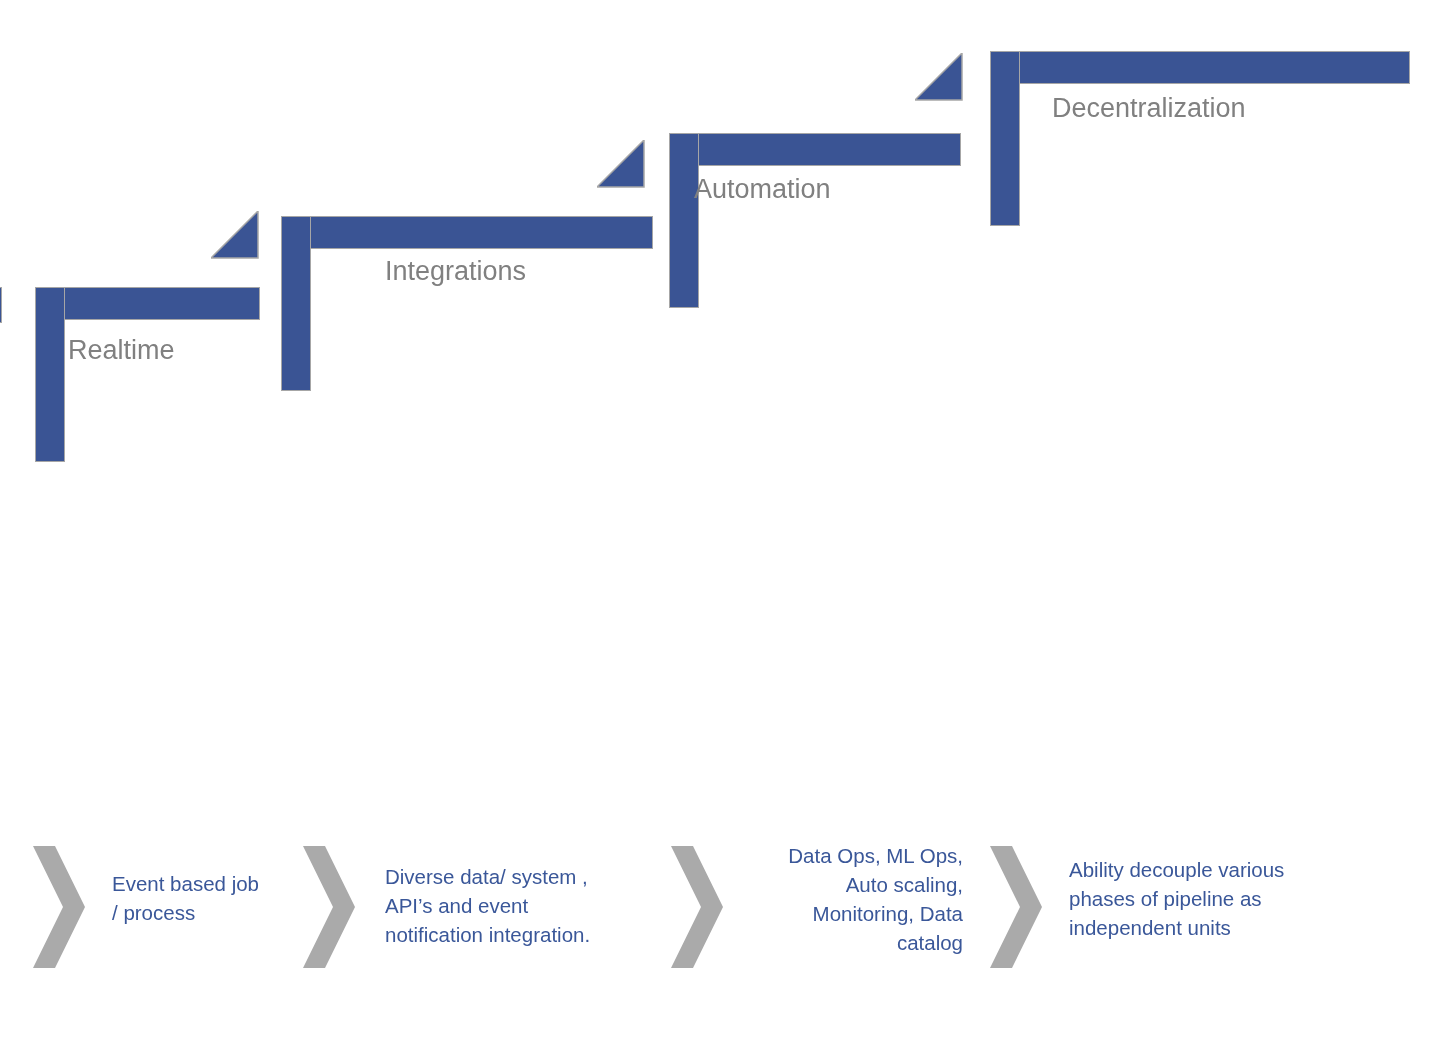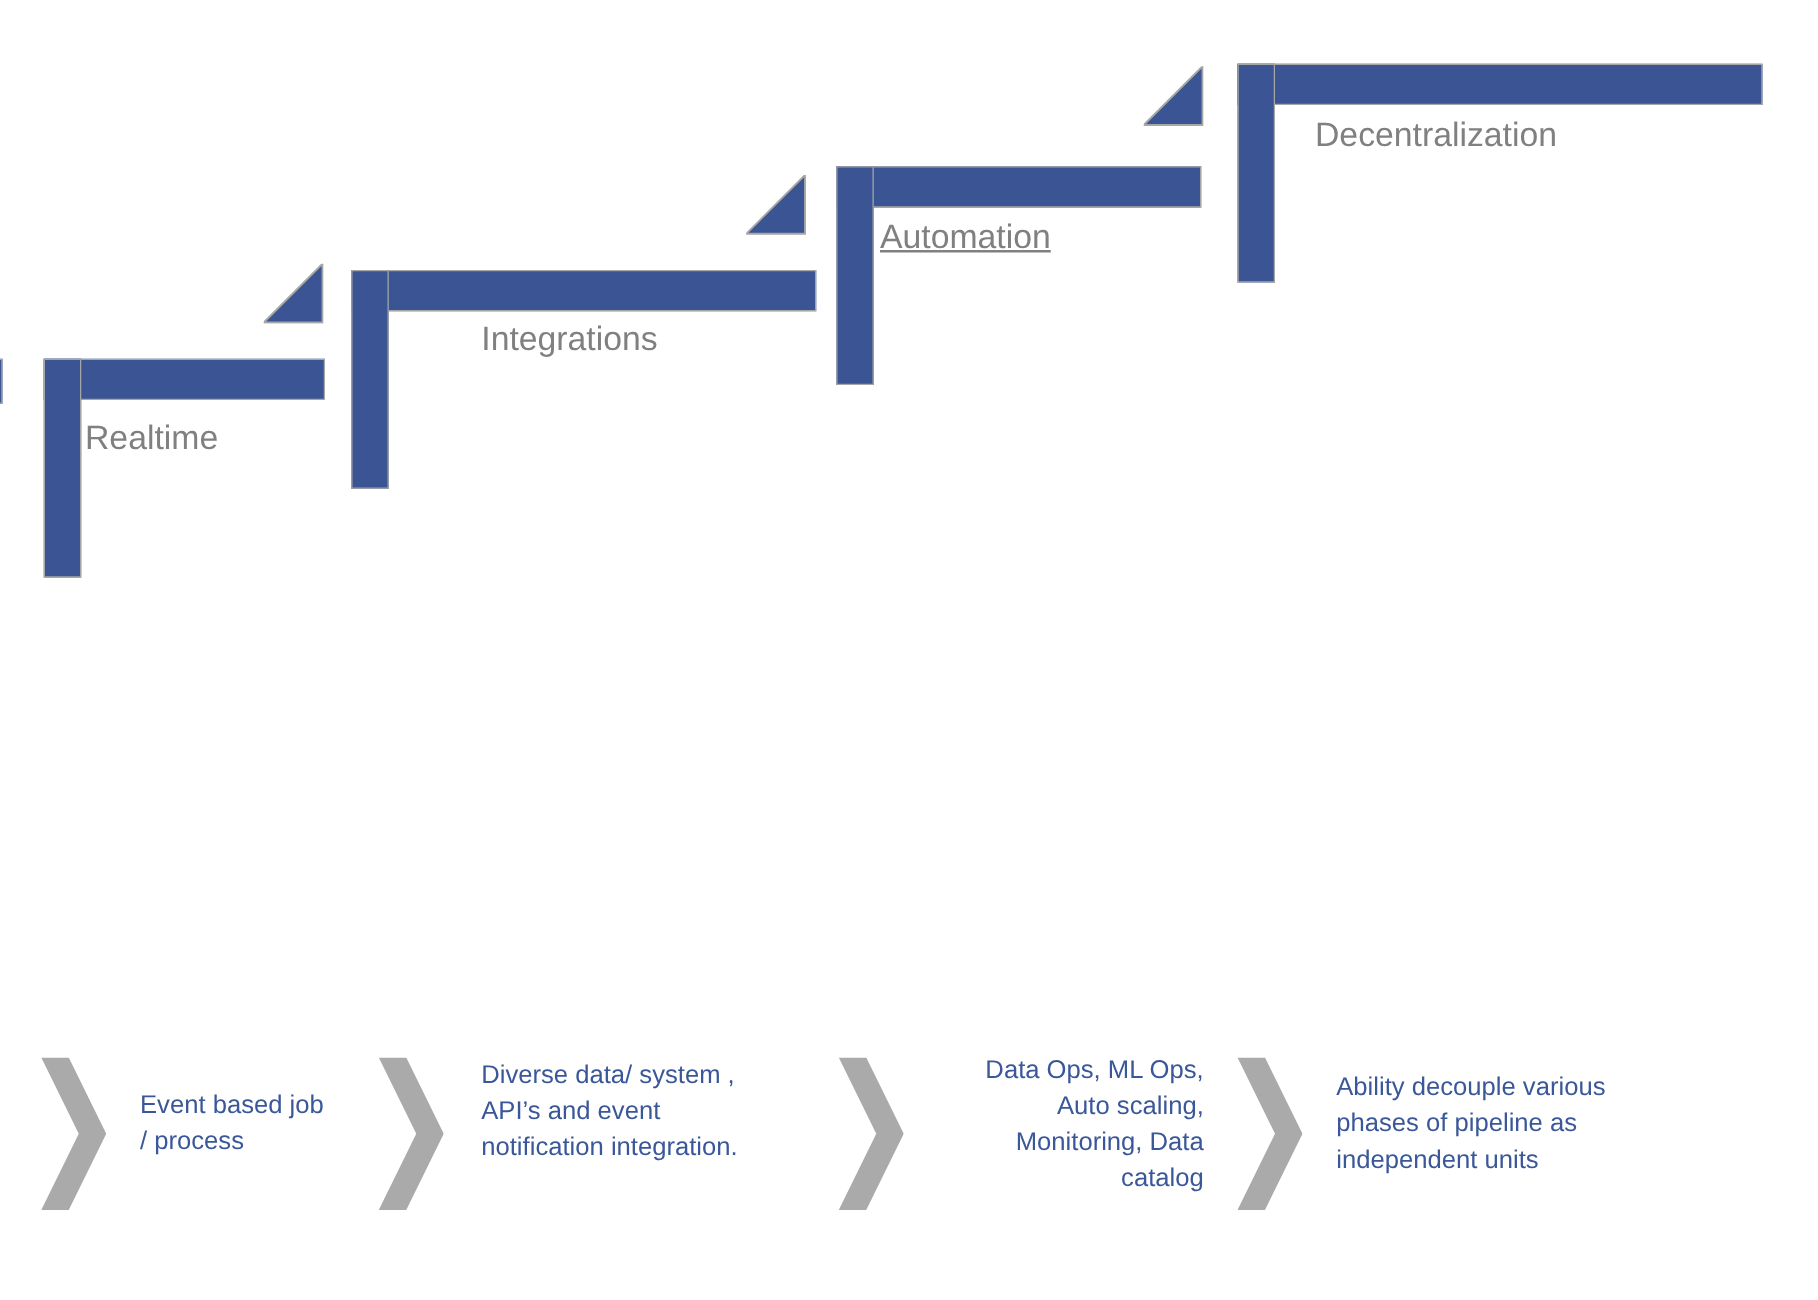--- a/index.html
+++ b/index.html
@@ -119,21 +119,21 @@
 
   <div class="riser-triangle" style="left:597px; top:140px;">
     <svg width="48" height="48" viewBox="0 0 48 48">
       <polygon points="0,47 47,0 47,47" fill="#3A5494" stroke="#A6A6A6" stroke-width="1.5"></polygon>
     </svg>
   </div>
 
   <div class="step" style="left:669px; top:133px; width:292px; height:175px;">
     <div class="tread" style="left:0px; width:292px; height:33px;"></div>
     <div class="riser" style="left:0px; top:0px; width:30px; height:175px;"></div>
-    <div class="step-label" style="left:35px; top:43px;text-decoration:underline;">Automation</div>
+    <div class="step-label" style="left:25px; top:43px;">Automation</div>
   </div>
 
   <div class="riser-triangle" style="left:915px; top:53px;">
     <svg width="48" height="48" viewBox="0 0 48 48">
       <polygon points="0,47 47,0 47,47" fill="#3A5494" stroke="#A6A6A6" stroke-width="1.5"></polygon>
     </svg>
   </div>
 
   <div class="step" style="left:990px; top:51px; width:420px; height:175px;">
     <div class="tread" style="left:0px; width:420px; height:33px;"></div>
@@ -154,21 +154,21 @@
     <span class="chev-text" style="left:112px; top:33px; width:200px;">Event based job
 / process</span>
   </div>
 
   <div class="chev-item" style="left:0px;">
     <span class="chev-icon" style="left:303px;">
       <svg width="52" height="122" viewBox="0 0 52 122">
         <polygon points="0,0 22,0 52,61 22,122 0,122 30,61" fill="#AAAAAA"></polygon>
       </svg>
     </span>
-    <span class="chev-text" style="left:385px; top:9px; width:275px;">Diverse data/ system ,
+    <span class="chev-text" style="left:385px; top:26px; width:275px;">Diverse data/ system ,
 API’s and event
 notification integration.</span>
   </div>
 
   <div class="chev-item" style="left:0px;">
     <span class="chev-icon" style="left:671px;">
       <svg width="52" height="122" viewBox="0 0 52 122">
         <polygon points="0,0 22,0 52,61 22,122 0,122 30,61" fill="#AAAAAA"></polygon>
       </svg>
     </span>

